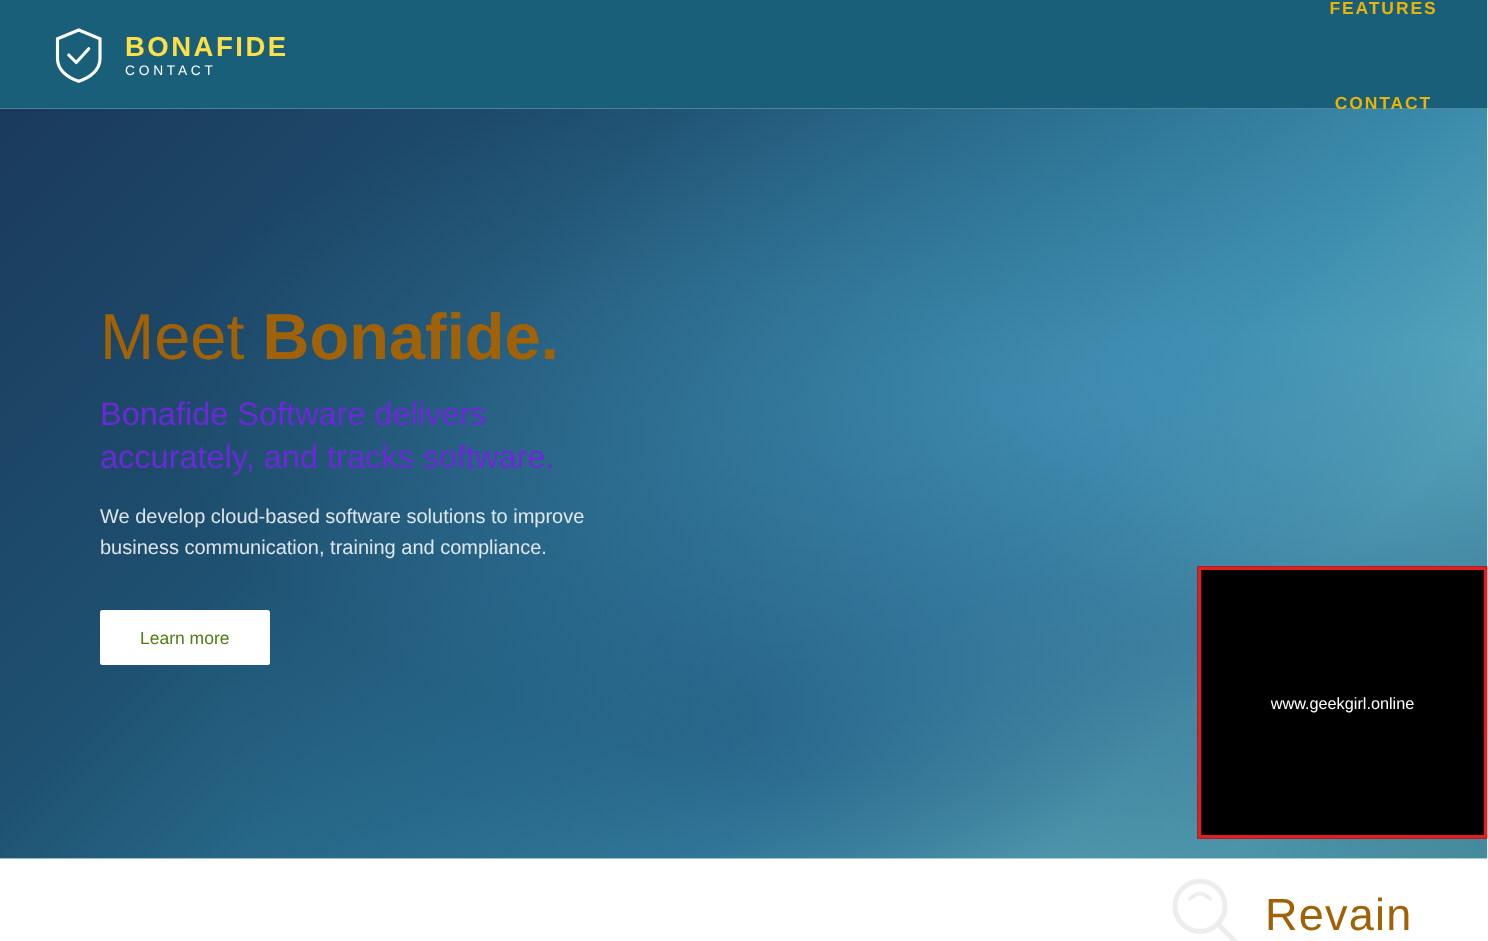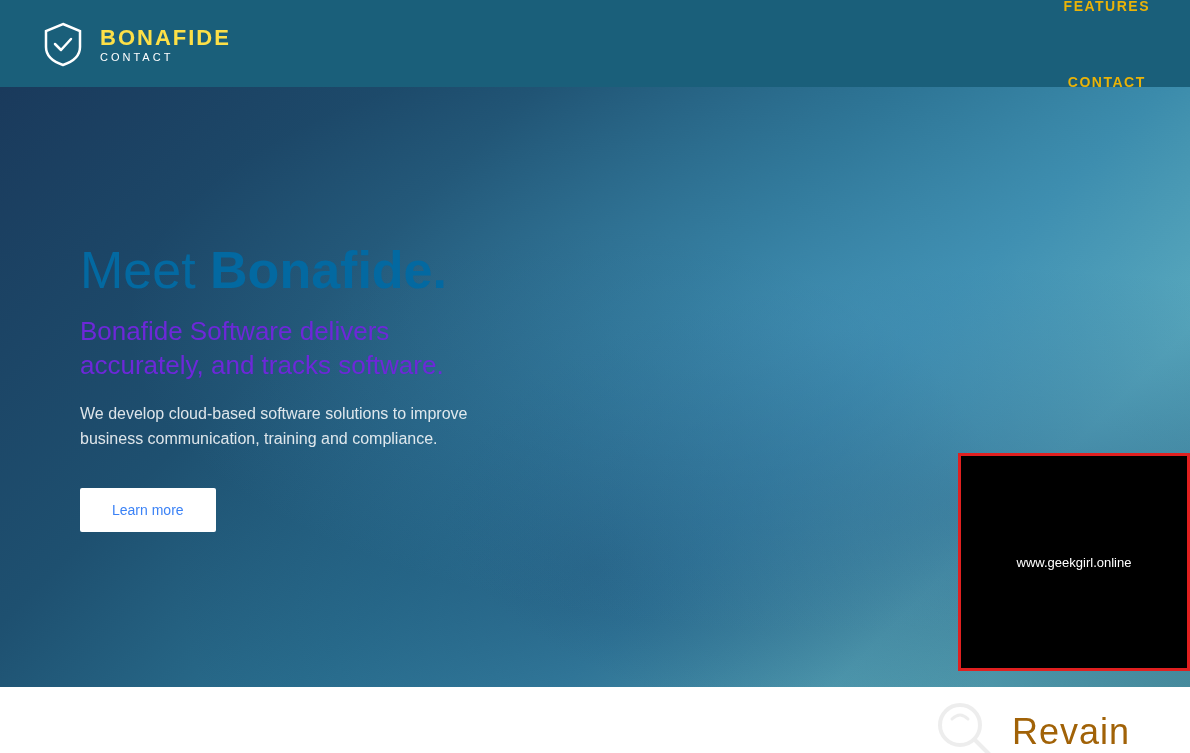--- a/index.html
+++ b/index.html
@@ -91,21 +91,21 @@
         radial-gradient(ellipse at 50% 80%, rgba(20,60,100,0.4) 0%, transparent 50%);
     }
     .hero-content {
       position: relative;
       z-index: 2;
       padding: 0 80px;
       max-width: 600px;
     }
     .hero-title {
       font-size: 52px;
-      color: #0369a1;
+      color: #a16207;
       font-weight: 300;
       margin-bottom: 16px;
       line-height: 1.1;
     }
     .hero-title strong {
       font-weight: 700;
     }
     .hero-subtitle {
       font-size: 26px;
       color: #6d28d9;
@@ -115,21 +115,21 @@
     }
     .hero-description {
       font-size: 16px;
       color: rgba(255,255,255,0.85);
       line-height: 1.6;
       margin-bottom: 36px;
       max-width: 420px;
     }
     .learn-more-btn {
       background: #fff;
-      color: #3b82f6;
+      color: #4d7c0f;
       border: none;
       padding: 14px 32px;
       font-size: 14px;
       font-weight: 500;
       cursor: pointer;
       border-radius: 2px;
     }
 
     
     .black-box {

